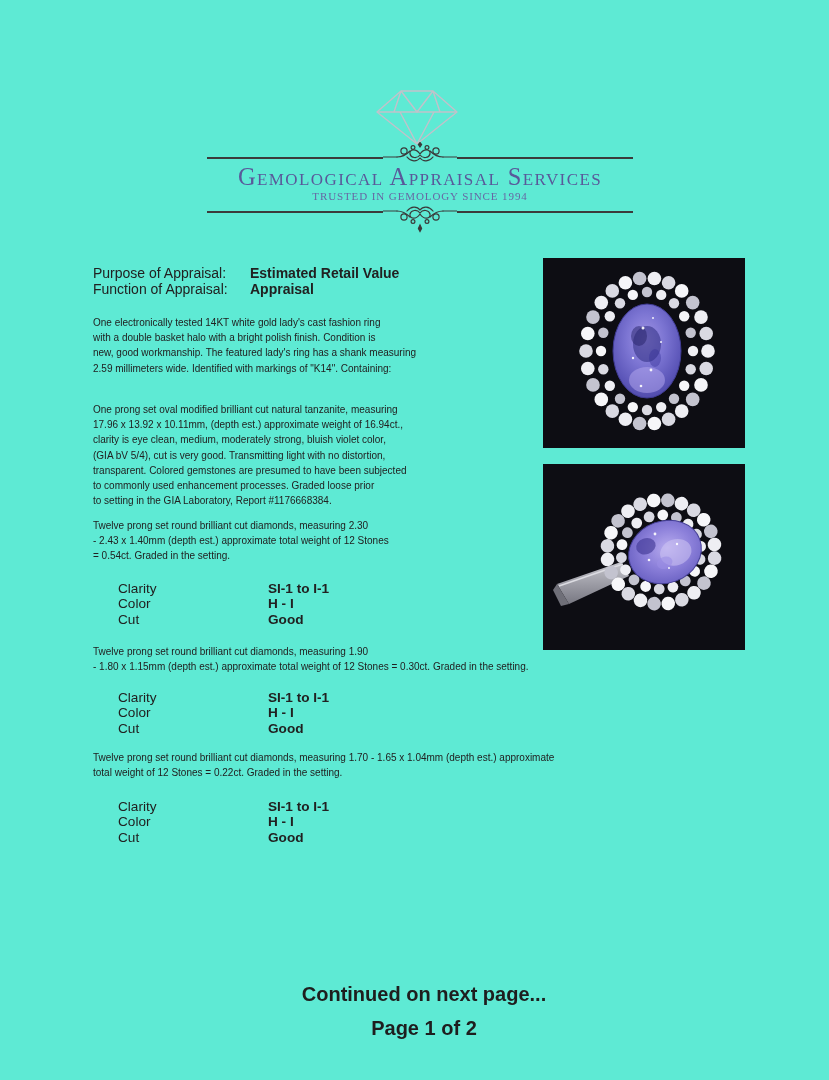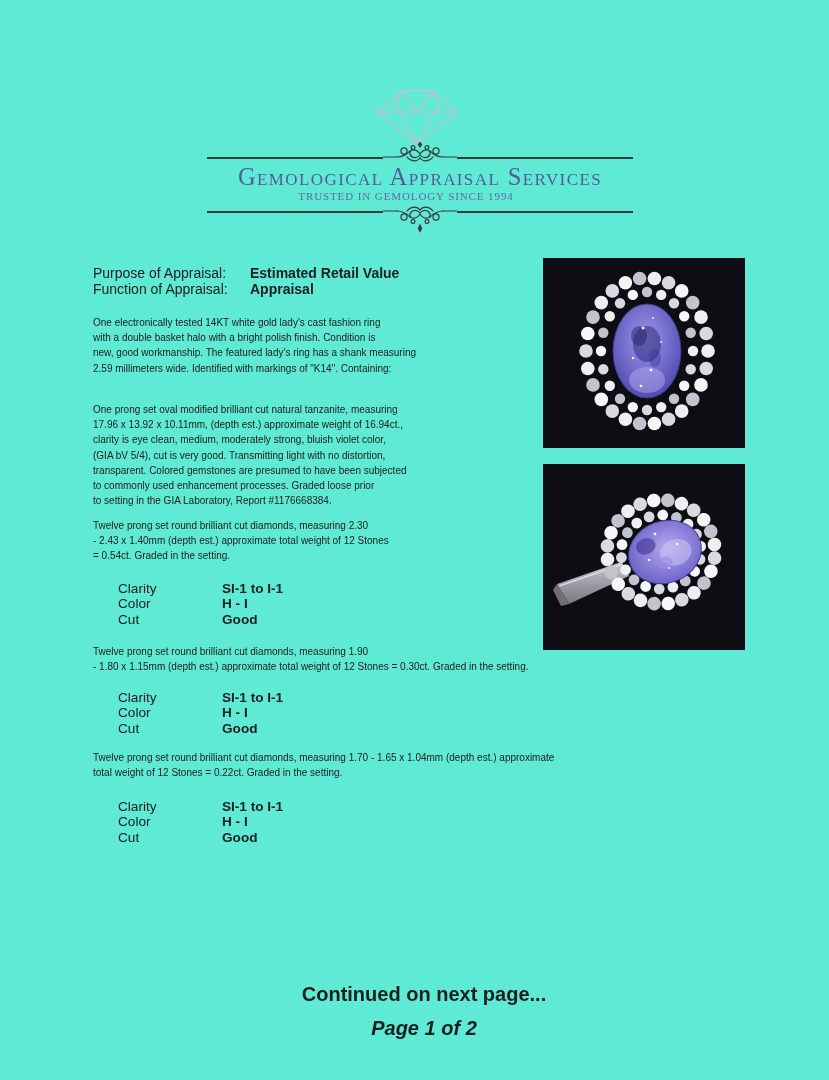--- a/index.html
+++ b/index.html
@@ -16,21 +16,21 @@
   .rule.bottom-left { left:207px; top:211px; width:176px; }
   .rule.bottom-right{ left:457px; top:211px; width:176px; }
   .flourish-top { position:absolute; left:383px; top:142px; }
   .flourish-bottom { position:absolute; left:383px; top:203px; }
   .logo-title {
     position:absolute; left:15px; top:163px; width:810px; text-align:center;
     font-family:"Liberation Serif", serif; font-variant:small-caps;
     font-size:24.5px; letter-spacing:1.4px; color:#59599a; font-weight:400;
   }
   .logo-tagline {
-    position:absolute; left:1px; top:190px; width:810px; text-align:center;
+    position:absolute; left:15px; top:190px; width:810px; text-align:center;
     font-family:"Liberation Serif", serif;
     font-size:11px; letter-spacing:0.9px; color:#6767a4;
   }
   
   .kv-block { position:absolute; left:93px; top:266px; font-size:14px; line-height:15.8px; }
   .kv-row { display:flex; }
   .kv-label { width:157px; }
   .kv-value { font-weight:bold; }
   .para {
     position:absolute; left:93px; width:700px;
@@ -38,34 +38,34 @@
   }
   .p1 { top:315px; }
   .p2 { top:402px; }
   .p3 { top:518px; }
   .p4 { top:644px; }
   .p5 { top:750px; }
   .gtable { position:absolute; left:118px; font-size:13.6px; line-height:15.3px; }
   .g1 { top:581px; }
   .g2 { top:690px; }
   .g3 { top:799px; }
-  .grow { display:flex; }
+  .grow { display:flex;gap:46px; }
   .glabel { width:104px; }
   .gvalue { font-weight:bold; }
   
   .photo { position:absolute; display:block; }
   .photo-1 { left:543px; top:258px; }
   .photo-2 { left:543px; top:464px; }
   
   .footer-line {
     position:absolute; left:20px; width:808px; text-align:center;
     font-size:20px; font-weight:bold; color:#1e1e1e;
   }
   .f1 { top:983px; }
-  .f2 { top:1017px;font-style:italic; }
+  .f2 { top:1017px; }
 </style>
 </head>
 <body>
 
 <div class="page">
 
   <svg class="logo-diamond" width="86" height="58" viewBox="0 0 86 58">
     <g fill="none" stroke="#c2c2ca" stroke-width="1.4" stroke-linejoin="round">
       <path d="M27,3 L59,3 L83,24 L43,56 L3,24 Z"></path>
       <path d="M3,24 L83,24"></path>

